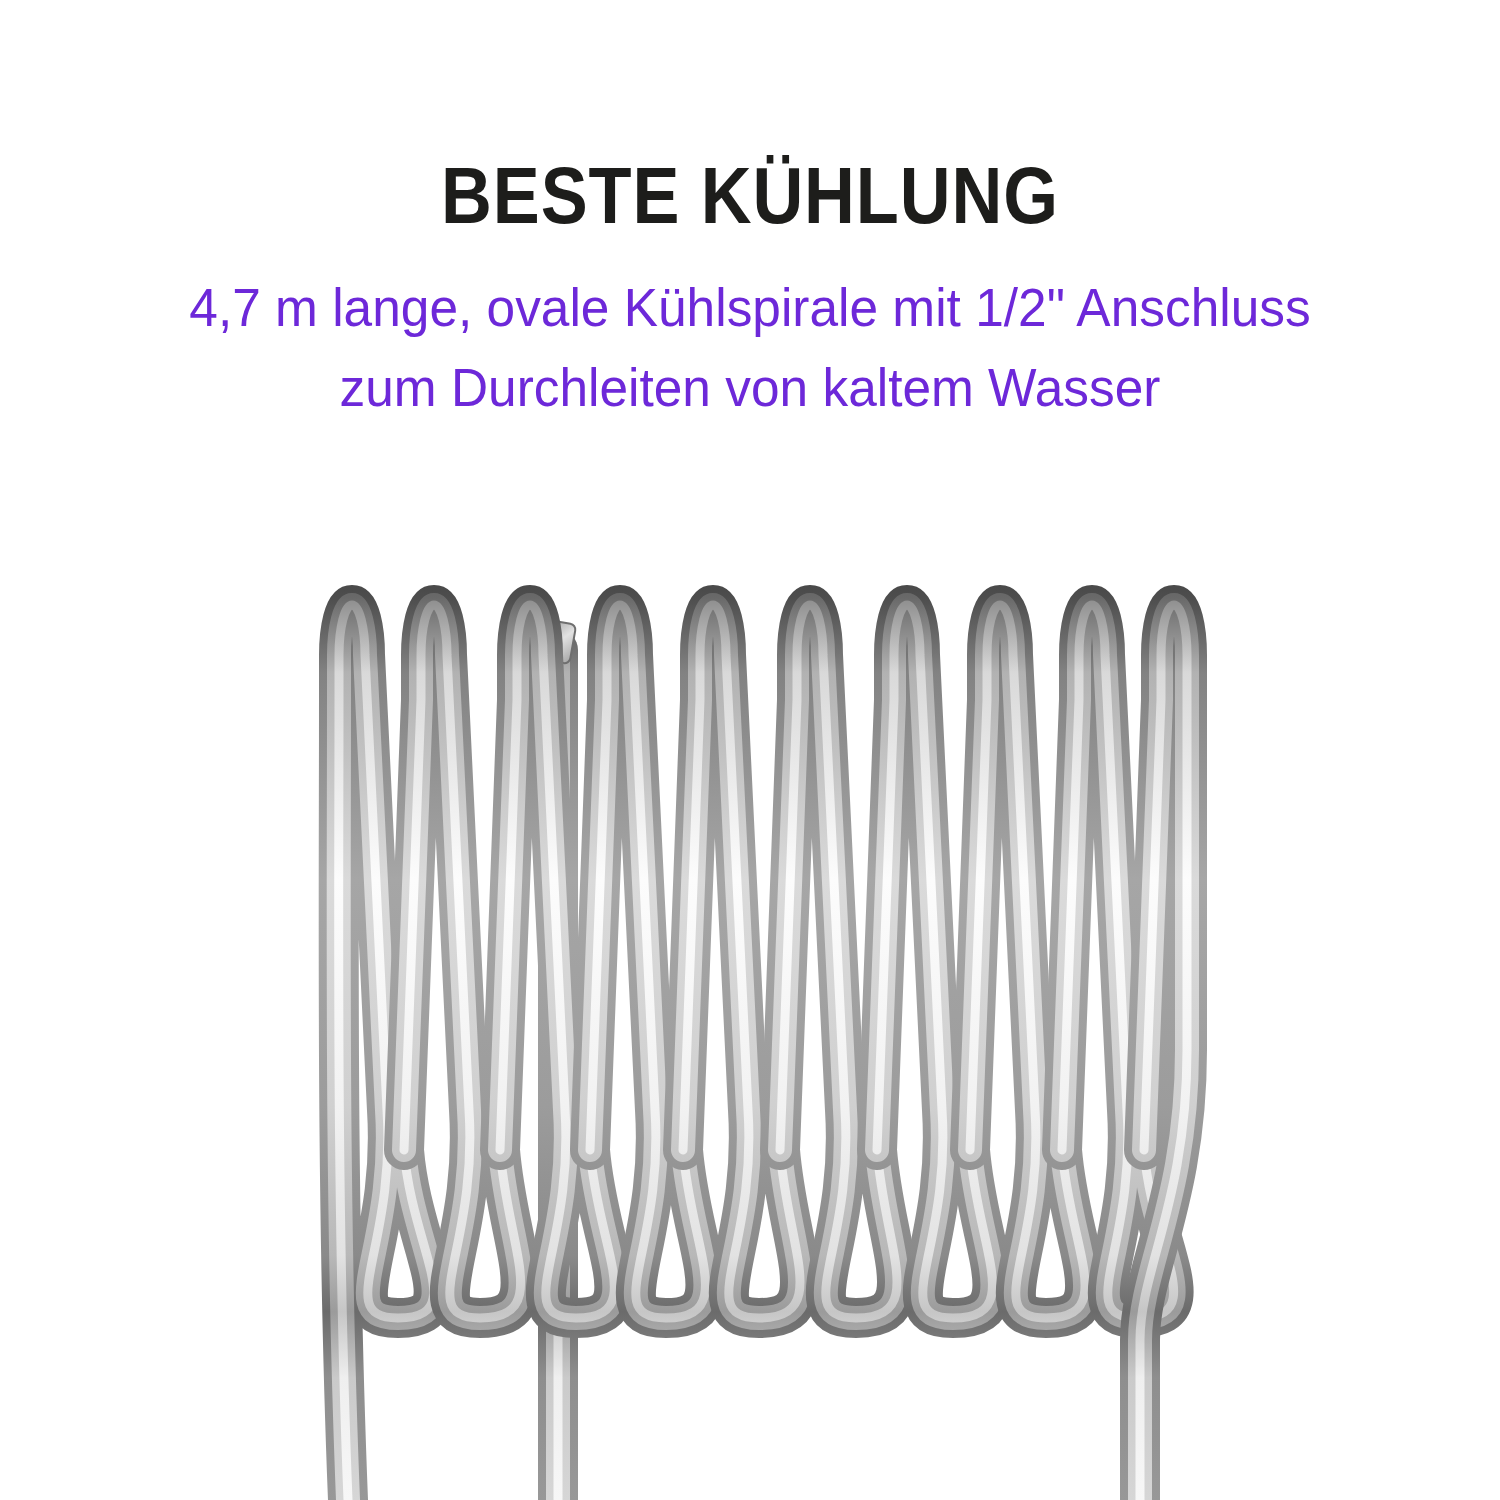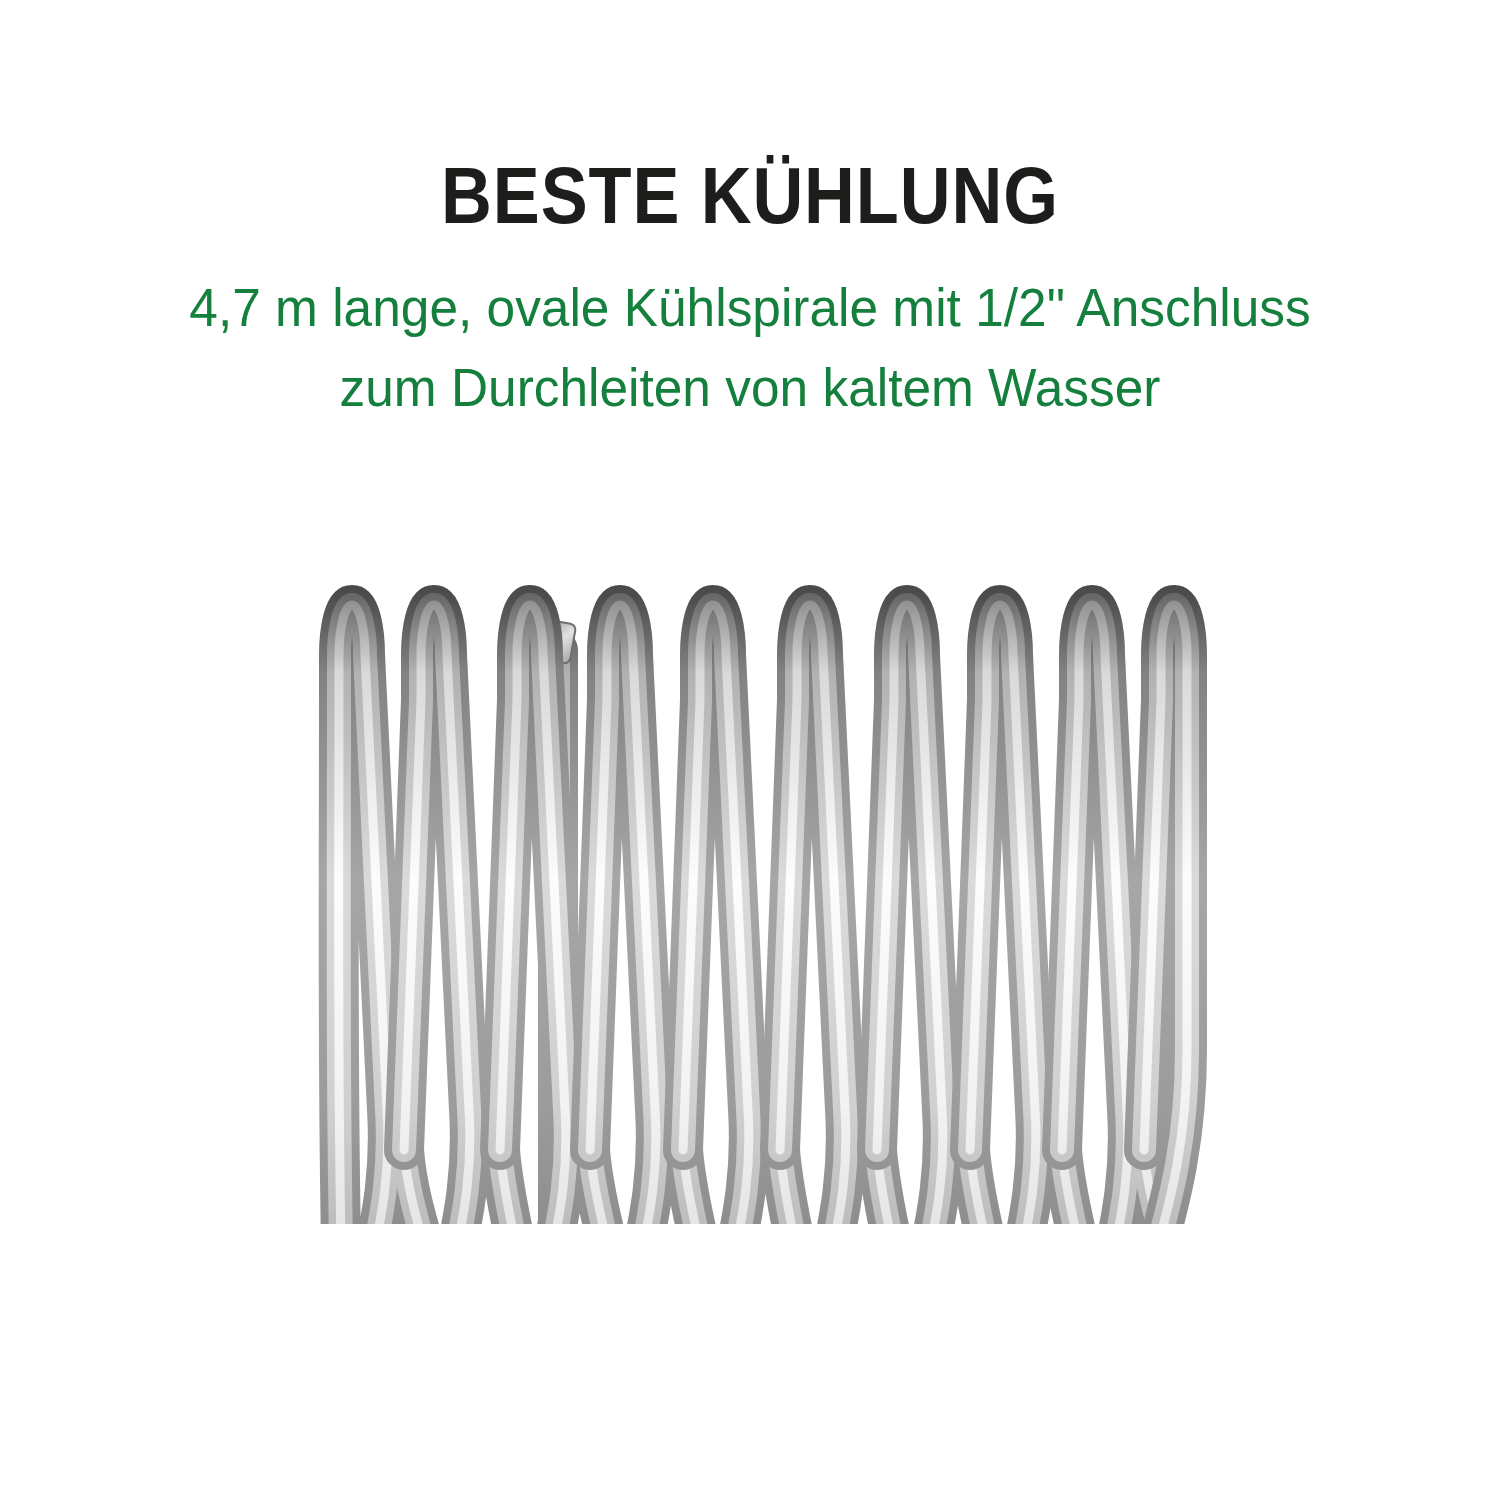--- a/index.html
+++ b/index.html
@@ -1,18 +1,18 @@
 <!DOCTYPE html>
 <html><head>
 <meta charset="utf-8">
 <style>
   html,body{margin:0;padding:0;background:#ffffff;}
   .page{
     position:relative;
-    width:1500px;height:1224px;
+    width:1500px;height:1500px;
     background:#ffffff;
     overflow:hidden;
     font-family:"Liberation Sans", sans-serif;
   }
   .header{
     position:absolute;
     top:150px;left:0;right:0;
     text-align:center;
     z-index:2;
   }
@@ -24,21 +24,21 @@
     letter-spacing:1px;
     color:#1d1d1b;
     transform:scaleX(0.88);
     transform-origin:center;
     white-space:nowrap;
   }
   .subtitle{
     margin-top:26px;
     font-size:53px;
     font-weight:normal;
-    color:#15803d;
+    color:#6d28d9;
     line-height:80px;
   }
   .subtitle-line{
     display:block;
     transform:scaleX(0.97);
     transform-origin:center;
     white-space:nowrap;
   }
   .coil-svg{
     position:absolute;

